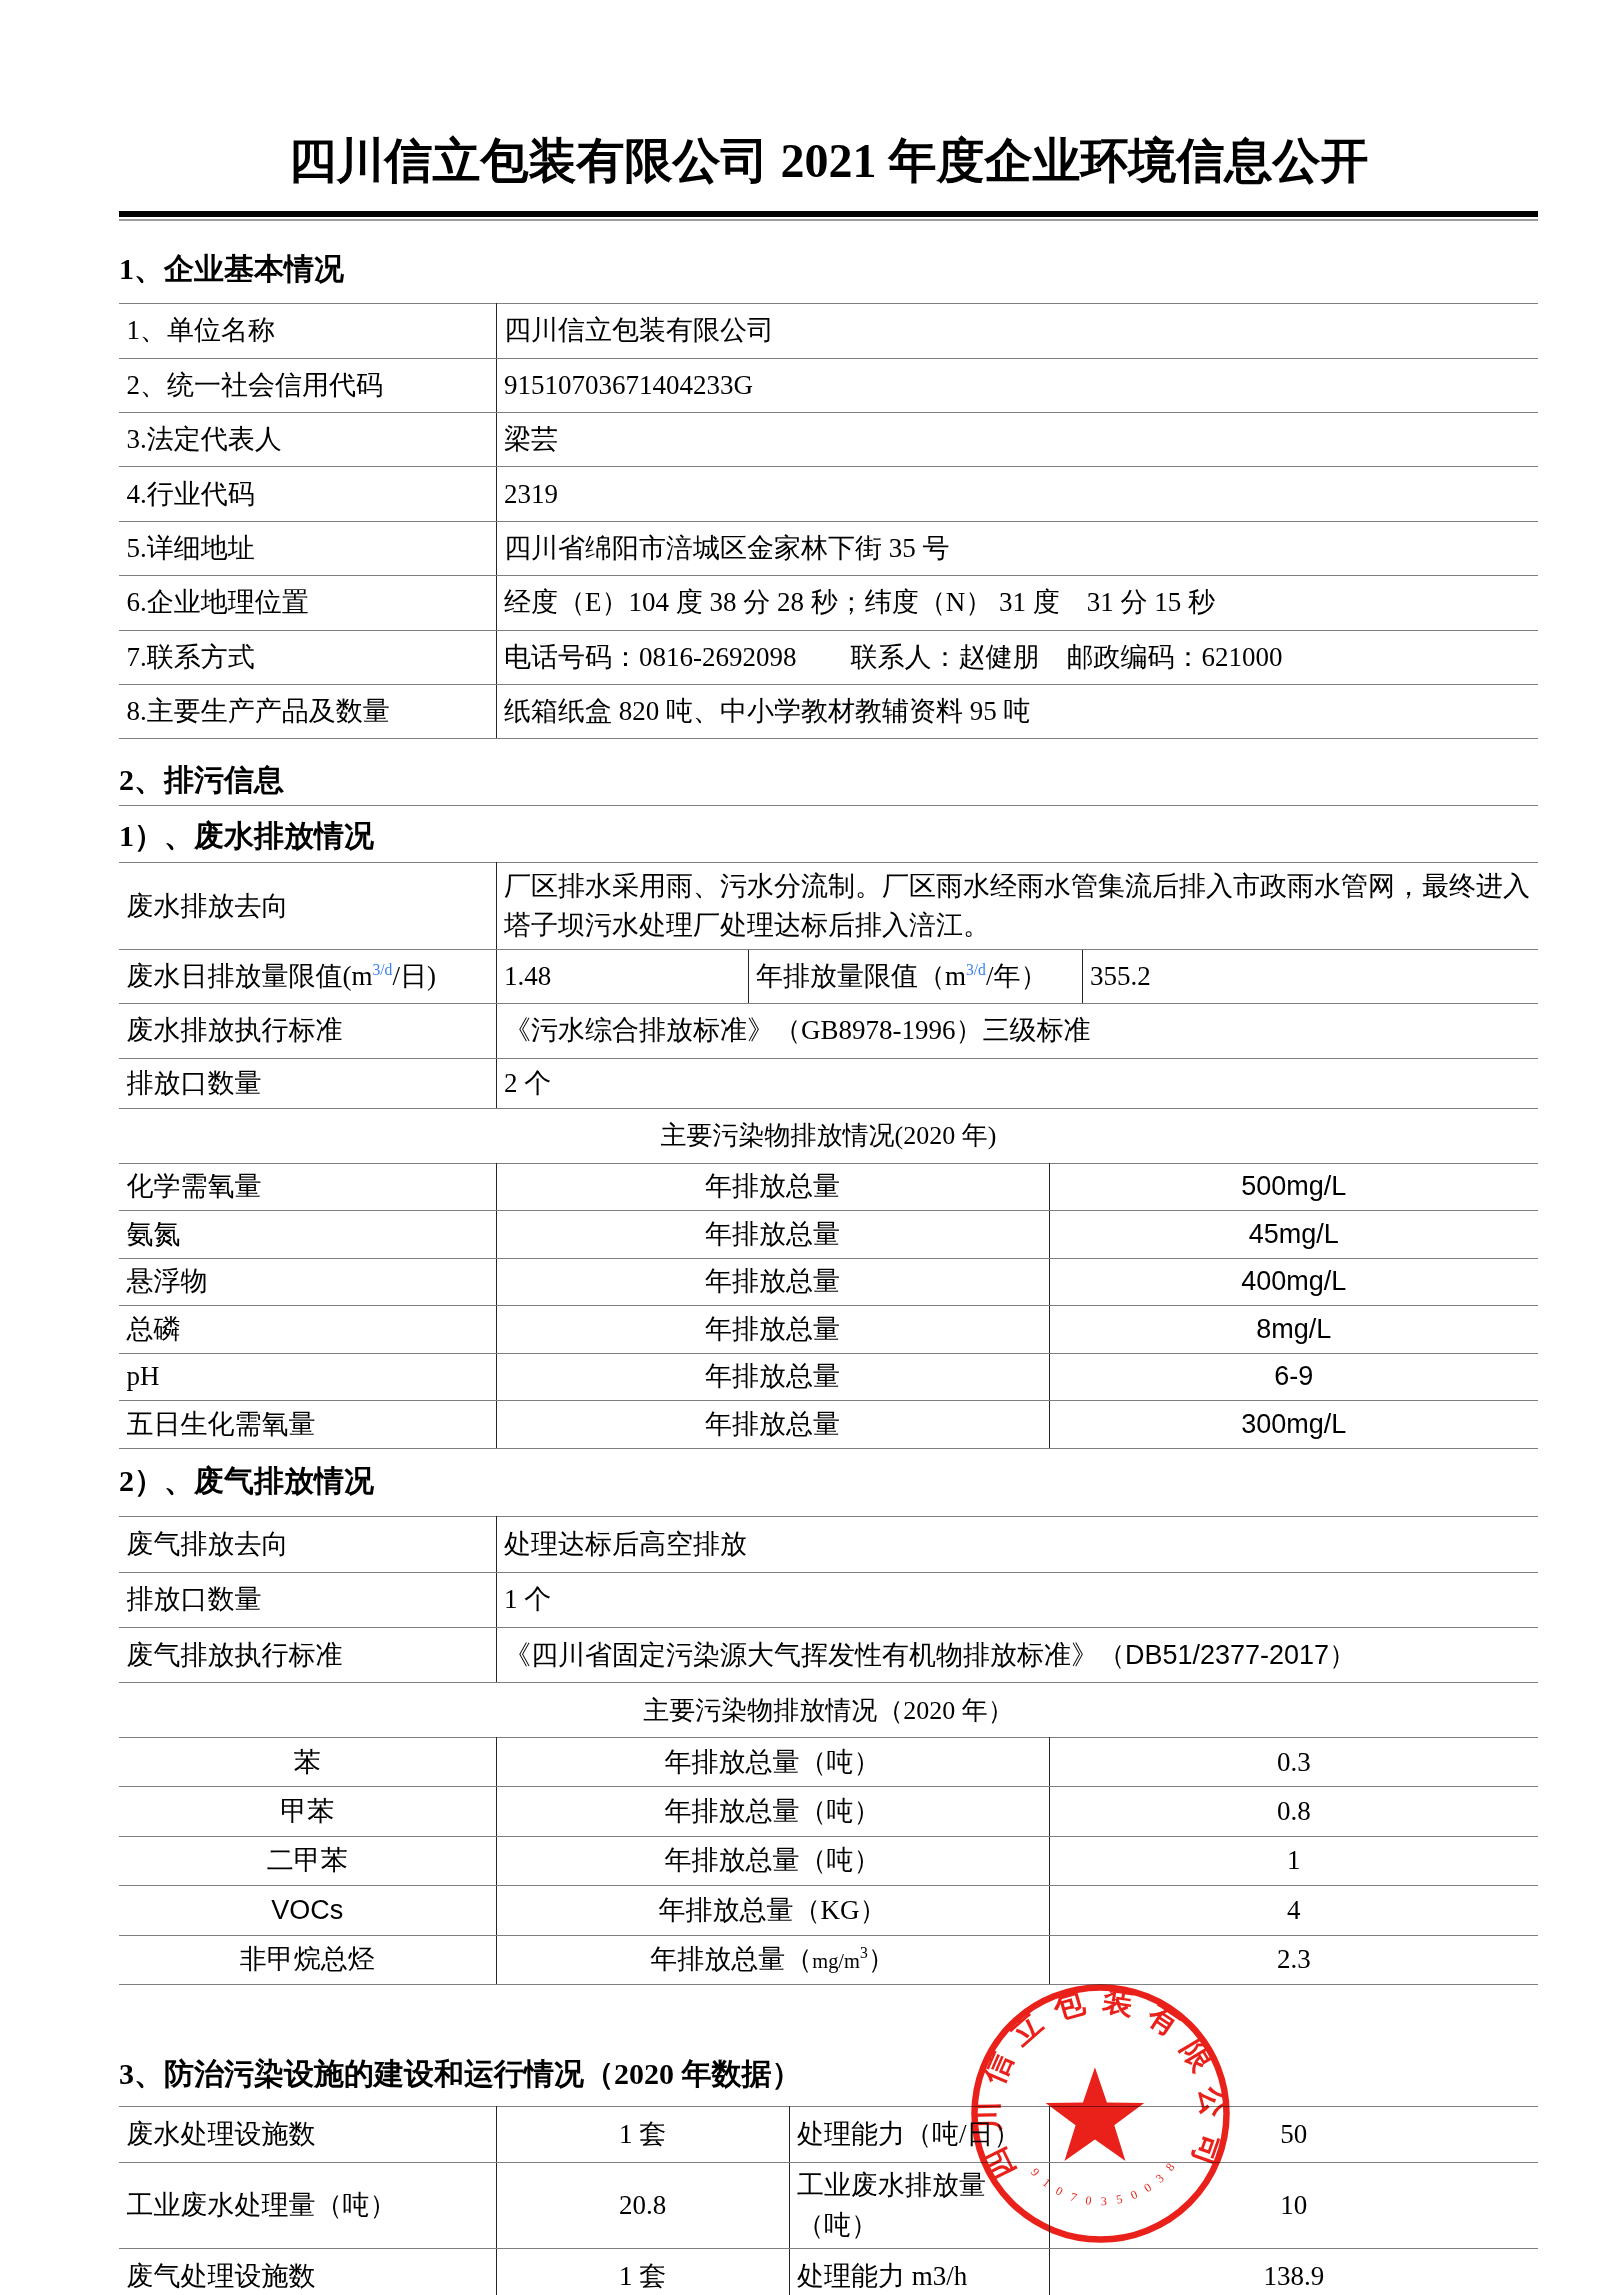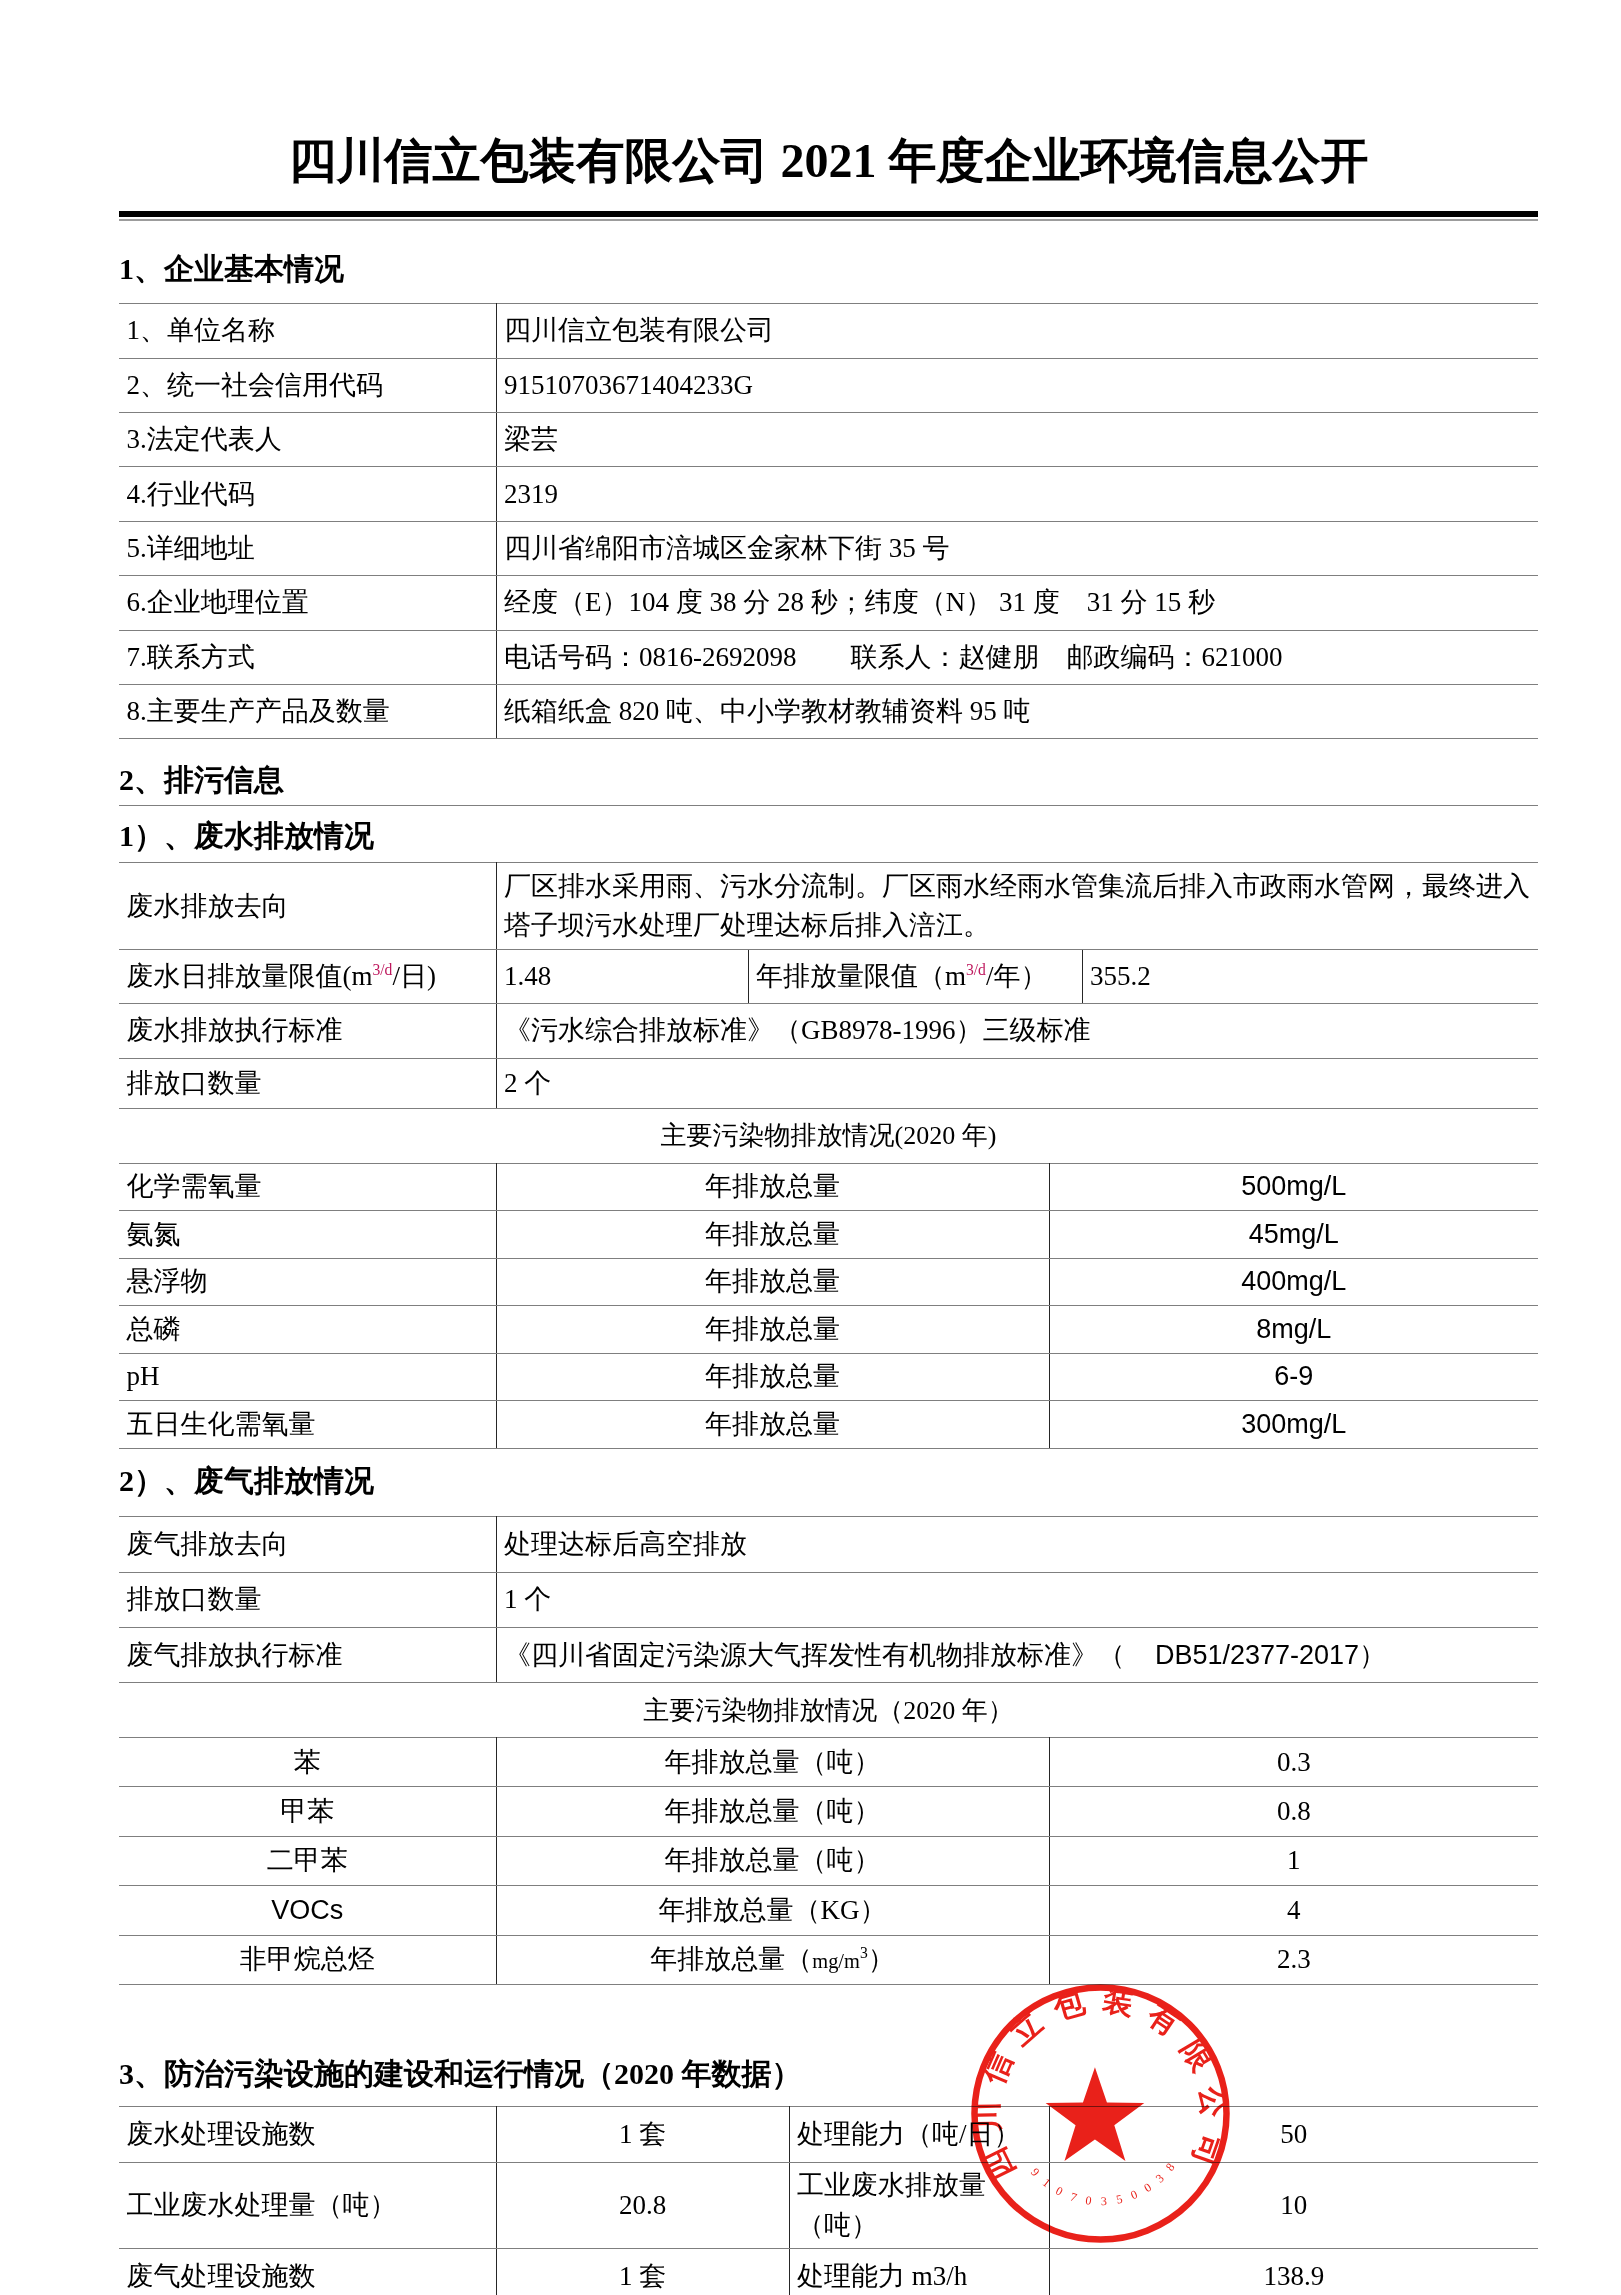--- a/index.html
+++ b/index.html
@@ -19,22 +19,22 @@
   .h-fac{margin:70px 0 14px;}
 
   table.tbl{width:100%;border-collapse:collapse;table-layout:fixed;border-top:1.9px solid #7f7f7f;}
   table.tbl td{border-bottom:1.9px solid #7f7f7f;vertical-align:middle;font-size:27px;
                padding:3.7px 7.4px;line-height:1.45;overflow:hidden;}
   .bR{border-right:1.4px solid #262626;}
   .lbl{text-align:left;padding-left:6.5px;}
   .val{text-align:left;padding-left:9.3px;}
   .ctr{text-align:center;padding-left:1.9px;padding-right:1.9px;}
   .lbl-tight{font-size:24px;padding-right:2.8px;}
-  .sans{font-family:"Liberation Sans","DejaVu Sans",sans-serif;margin-left:30px;}
-  sup.sup-b{color:#be185d;font-size:58%;}
+  .sans{font-family:"Liberation Sans","DejaVu Sans",sans-serif;}
+  sup.sup-b{color:#3b82f6;font-size:58%;}
   sup.sup-k{font-size:58%;}
   .unit-sm{font-size:20.4px;}
   .gas-sm{font-size:19.5px;}
   .gas-name{font-size:25px;}
 
   #tbl-basic td{height:46px;}
   #tbl-water td{height:46px;}
   #tbl-water tr.row-tall td{height:72px;}
   #tbl-water tr.row-outlet td{height:42px;}
   #tbl-wpoll td{height:39px;}

